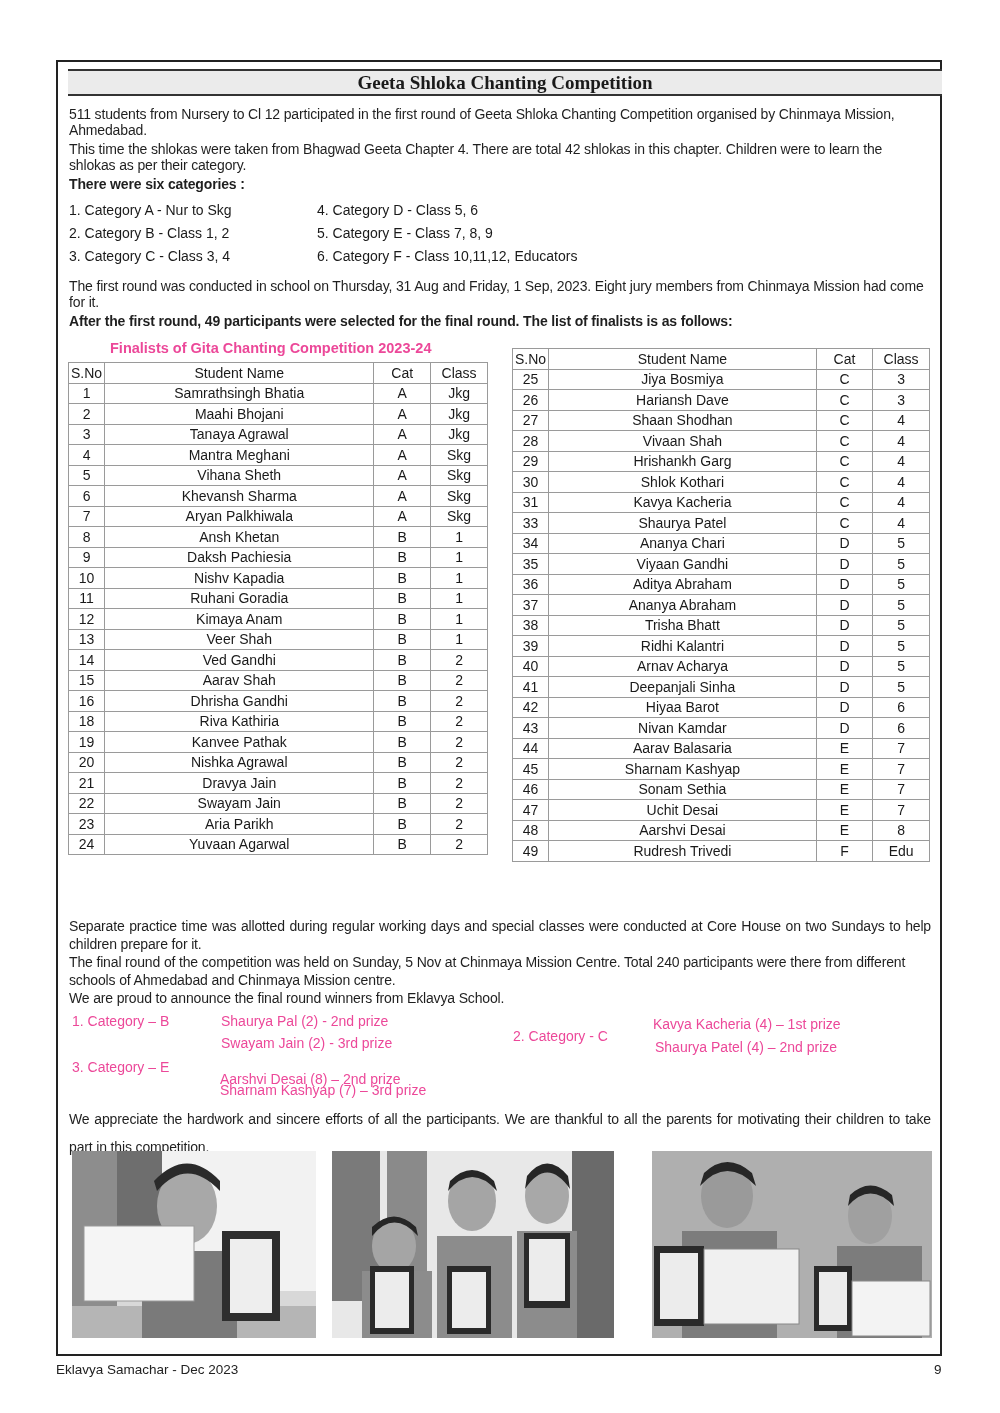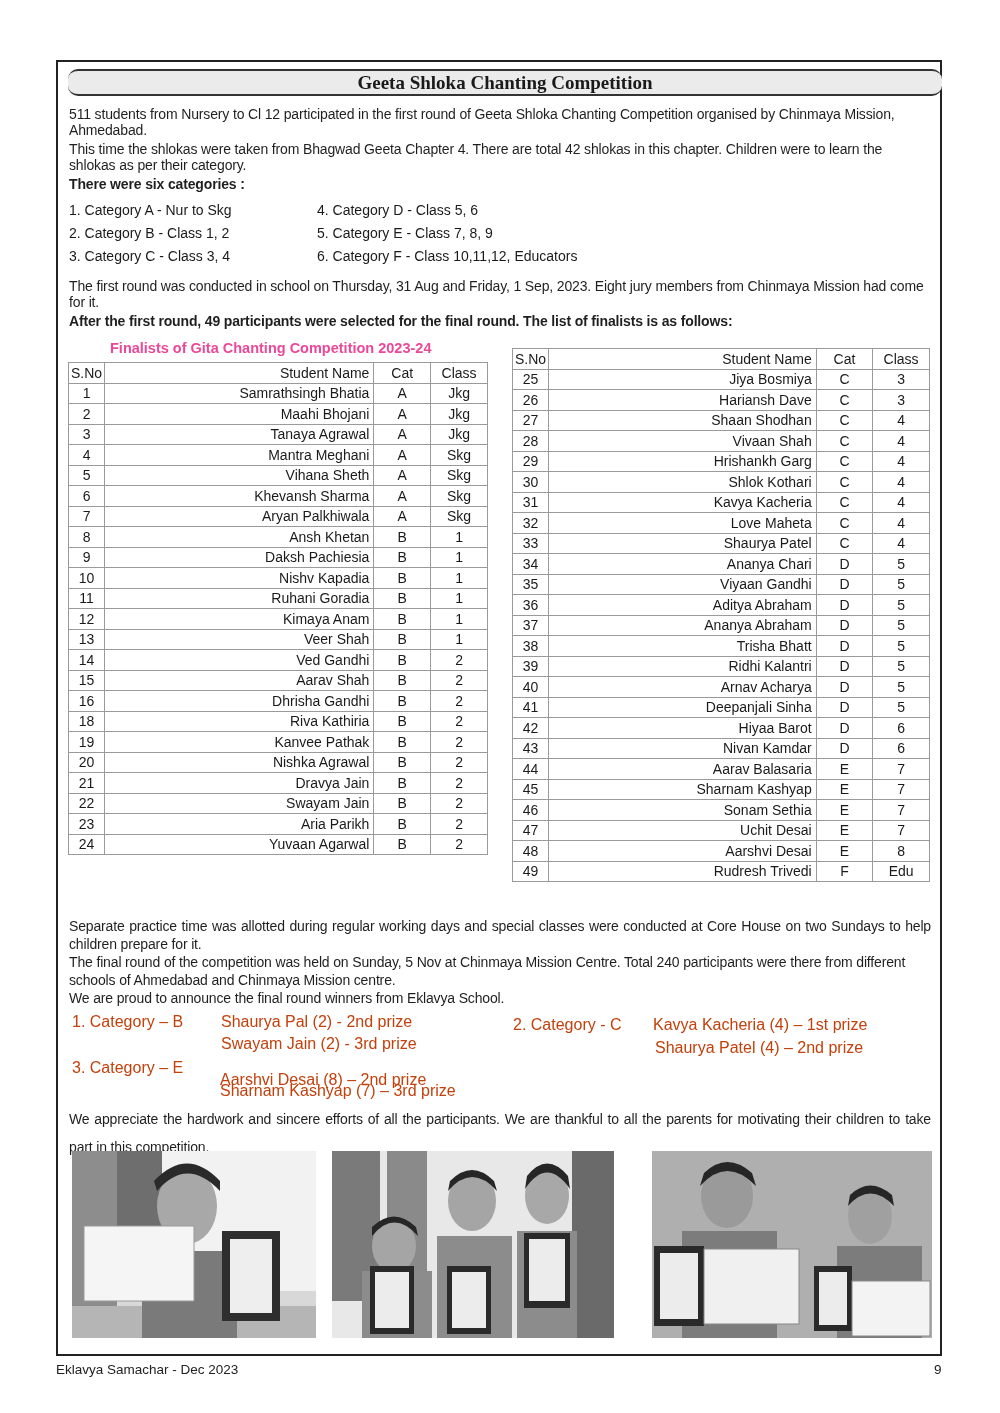--- a/index.html
+++ b/index.html
@@ -2,43 +2,43 @@
 <html><head>
 <meta charset="utf-8">
 <style>
   html, body { margin: 0; padding: 0; background: #ffffff; }
   body { width: 1000px; height: 1413px; position: relative; overflow: hidden;
          font-family: "Liberation Sans", sans-serif; color: #1a1a1a; }
   .frame { position: absolute; left: 56px; top: 60px; width: 886px; height: 1296px;
            border: 2px solid #222; box-sizing: border-box; }
   .title-bar { position: absolute; left: 68px; top: 69px; width: 874px; height: 27px;
                background: #ebebeb; border-top: 2px solid #333; border-bottom: 2px solid #333;
-               box-sizing: border-box; text-align: center; border-radius: 10px; }
+               box-sizing: border-box; text-align: center; }
   .title-bar h1 { margin: 0; font-family: "Liberation Serif", serif; font-weight: bold;
                   font-size: 19px; line-height: 23px; color: #1a1a1a; }
   .para { position: absolute; left: 69px; width: 862px; font-size: 14px; line-height: 16px;
           color: #1f1f1f; letter-spacing: -0.15px; }
   .para p { margin: 0; }
   .bold { font-weight: bold; }
   .cats { position: absolute; left: 69px; top: 202px; width: 600px; font-size: 14px; }
   .cat-item { position: absolute; white-space: nowrap; }
   .tbl-caption { position: absolute; left: 110px; top: 340px; font-size: 14.5px; font-weight: bold;
                  color: #ec4899; }
   table.fin { position: absolute; border-collapse: collapse; font-size: 14px; color: #1a1a1a; padding-left: 42px; }
   table.fin td, table.fin th { border: 1px solid #9a9a9a; padding: 0 4px; height: 19.5px;
                                line-height: 18px; font-weight: normal; }
   table.fin th { text-align: left; }
   table.fin .c-sno { width: 27px; text-align: center; padding: 0 2px; }
-  table.fin .c-name { width: 262px; text-align: right; }
+  table.fin .c-name { width: 262px; text-align: center; }
   table.fin .c-cat { width: 48px; text-align: center; }
   table.fin .c-cls { width: 48px; text-align: center; }
   table.fin th.c-sno, table.fin th.c-cat, table.fin th.c-cls { text-align: center; }
   #tbl-left { left: 68px; top: 362px; width: 420px; }
   #tbl-right { left: 512px; top: 348px; width: 418px; }
-  .winners { position: absolute; font-size: 16px; color: #c2410c; text-align: right; }
+  .winners { position: absolute; font-size: 14px; color: #ec4899; text-align: right; }
   .w-item { position: absolute; white-space: nowrap; }
   .photos { position: absolute; top: 1151px; height: 187px; }
   .photo { position: absolute; top: 0; height: 187px; overflow: hidden; background: #cfcfcf; }
   .footer { position: absolute; top: 1362px; font-size: 13.5px; color: #222; }
 </style>
 </head>
 <body>
 
 <div class="frame"></div>
 
@@ -265,26 +265,20 @@
         <td class="c-cat">C</td>
         <td class="c-cls">4</td>
       </tr>
       <tr>
         <td class="c-sno">31</td>
         <td class="c-name">Kavya Kacheria</td>
         <td class="c-cat">C</td>
         <td class="c-cls">4</td>
       </tr>
       <tr>
-        <td class="c-sno">32</td>
-        <td class="c-name">Love Maheta</td>
-        <td class="c-cat">C</td>
-        <td class="c-cls">4</td>
-      </tr>
-      <tr>
         <td class="c-sno">33</td>
         <td class="c-name">Shaurya Patel</td>
         <td class="c-cat">C</td>
         <td class="c-cls">4</td>
       </tr>
       <tr>
         <td class="c-sno">34</td>
         <td class="c-name">Ananya Chari</td>
         <td class="c-cat">D</td>
         <td class="c-cls">5</td>
@@ -386,21 +380,21 @@
   <p style="text-align:justify;">Separate practice time was allotted during regular working days and special classes were conducted at Core House on  two Sundays to help children prepare for it.</p>
   <p>The final round of the competition was held on Sunday, 5 Nov at Chinmaya Mission Centre. Total 240 participants were there from different schools of Ahmedabad and Chinmaya Mission centre.</p>
   <p>We are proud to announce the final round winners from Eklavya School.</p>
 </div>
 
 <div class="winners" style="left:72px; top:1013px; width:860px; height:90px;">
   <span class="w-item" style="left:0; top:0;">1. Category – B</span>
   <span class="w-item" style="left:149px; top:0;">Shaurya Pal (2) -  2nd prize</span>
   <span class="w-item" style="left:149px; top:22px;">Swayam Jain (2)  - 3rd prize</span>
 
-  <span class="w-item" style="left:441px; top:3px;">2. Category - C</span>
+  <span class="w-item" style="left:441px; top:15px;">2. Category - C</span>
   <span class="w-item" style="left:581px; top:3px;">Kavya Kacheria (4) – 1st prize</span>
   <span class="w-item" style="left:583px; top:26px;">Shaurya Patel (4) – 2nd prize</span>
 
   <span class="w-item" style="left:0; top:46px;">3. Category – E</span>
   <span class="w-item" style="left:148px; top:58px;">Aarshvi Desai (8) – 2nd prize</span>
   <span class="w-item" style="left:148px; top:69px;">Sharnam Kashyap (7) – 3rd prize</span>
 </div>
 
 <div class="para" style="top:1105px; line-height:28px; text-align:justify;">We appreciate the hardwork and sincere efforts of all the participants. We are thankful to all the parents for motivating their children to take part in this competition.</div>
 

